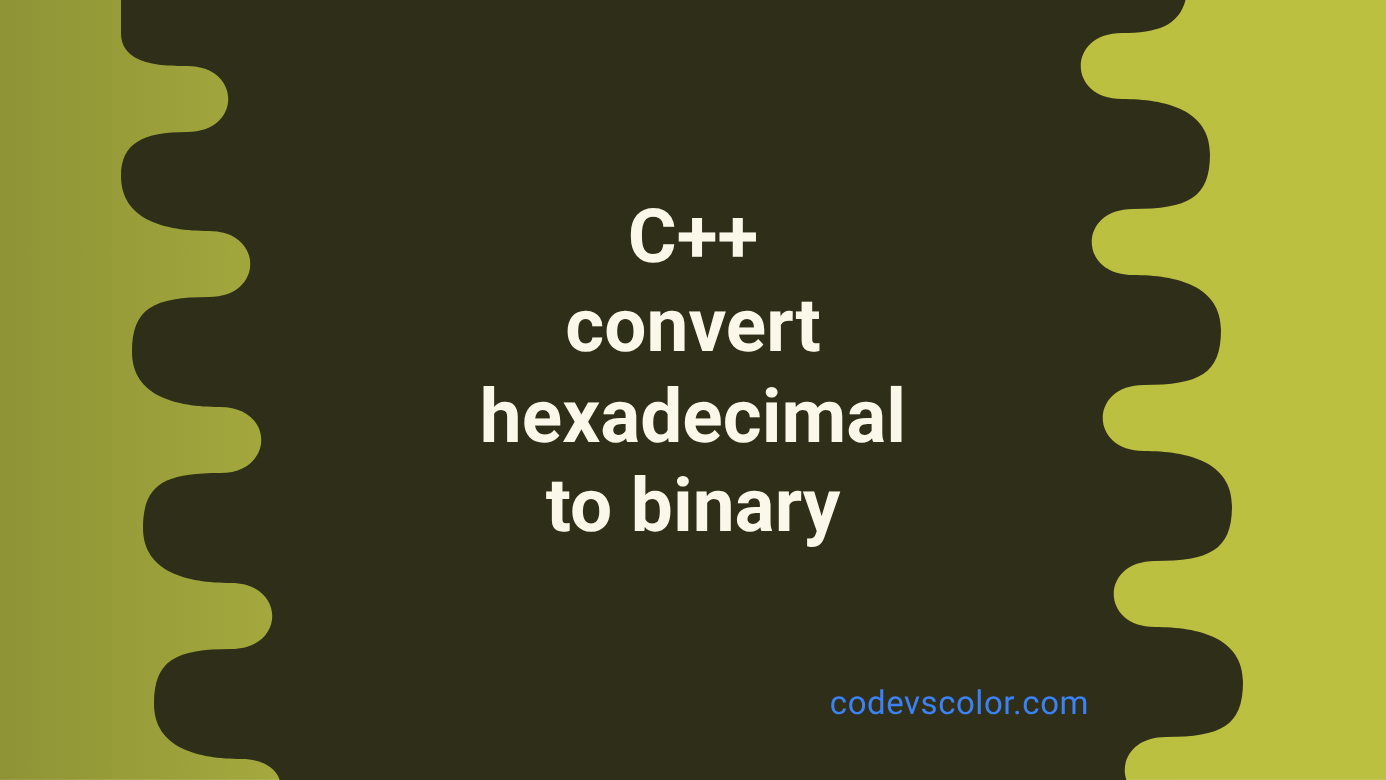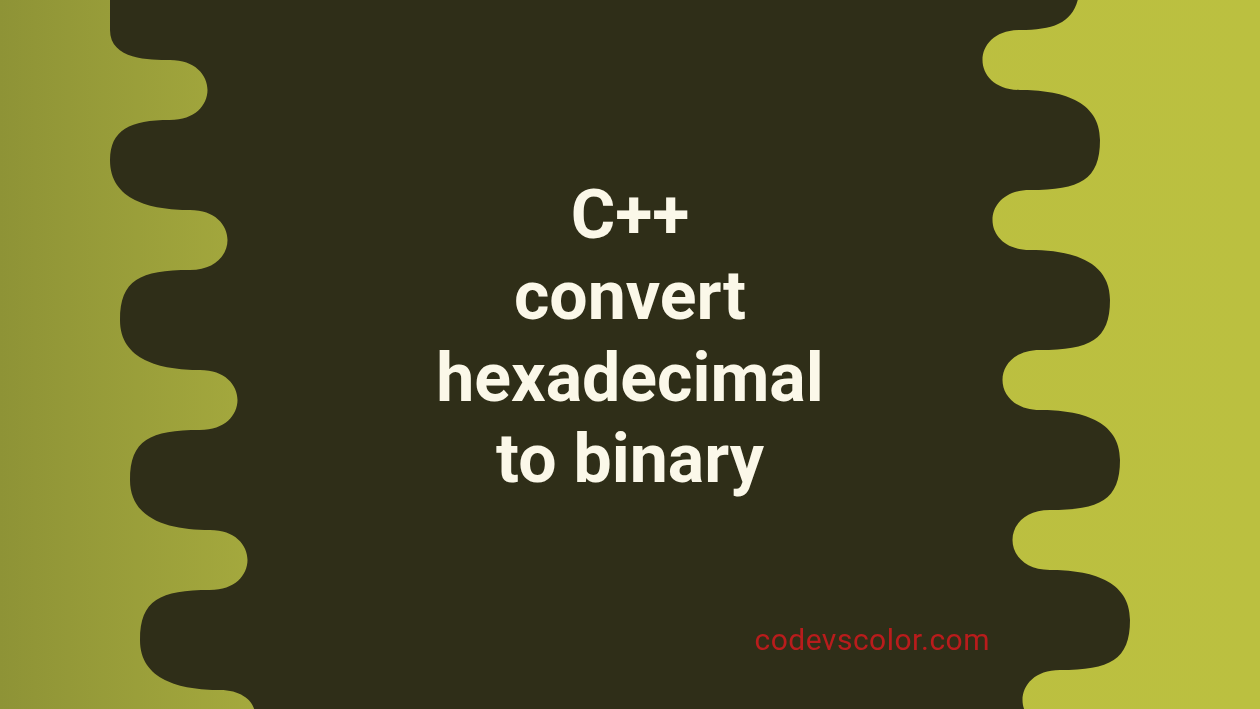--- a/index.html
+++ b/index.html
@@ -26,21 +26,21 @@
     color: #fbf8e9;
     font-weight: 700;
     font-size: 68px;
     line-height: 1.2;
     white-space: pre-line;
   }
   .watermark {
     position: absolute;
     bottom: 52px;
     right: 270px;
-    color: #b91c1c;
+    color: #3b82f6;
     font-size: 30px;
     font-weight: 400;
     letter-spacing: 0.5px;
   }
 </style>
 </head>
 <body>
 
 <div class="blob-container">
   <svg width="1260" height="709" viewBox="0 0 1260 709">

